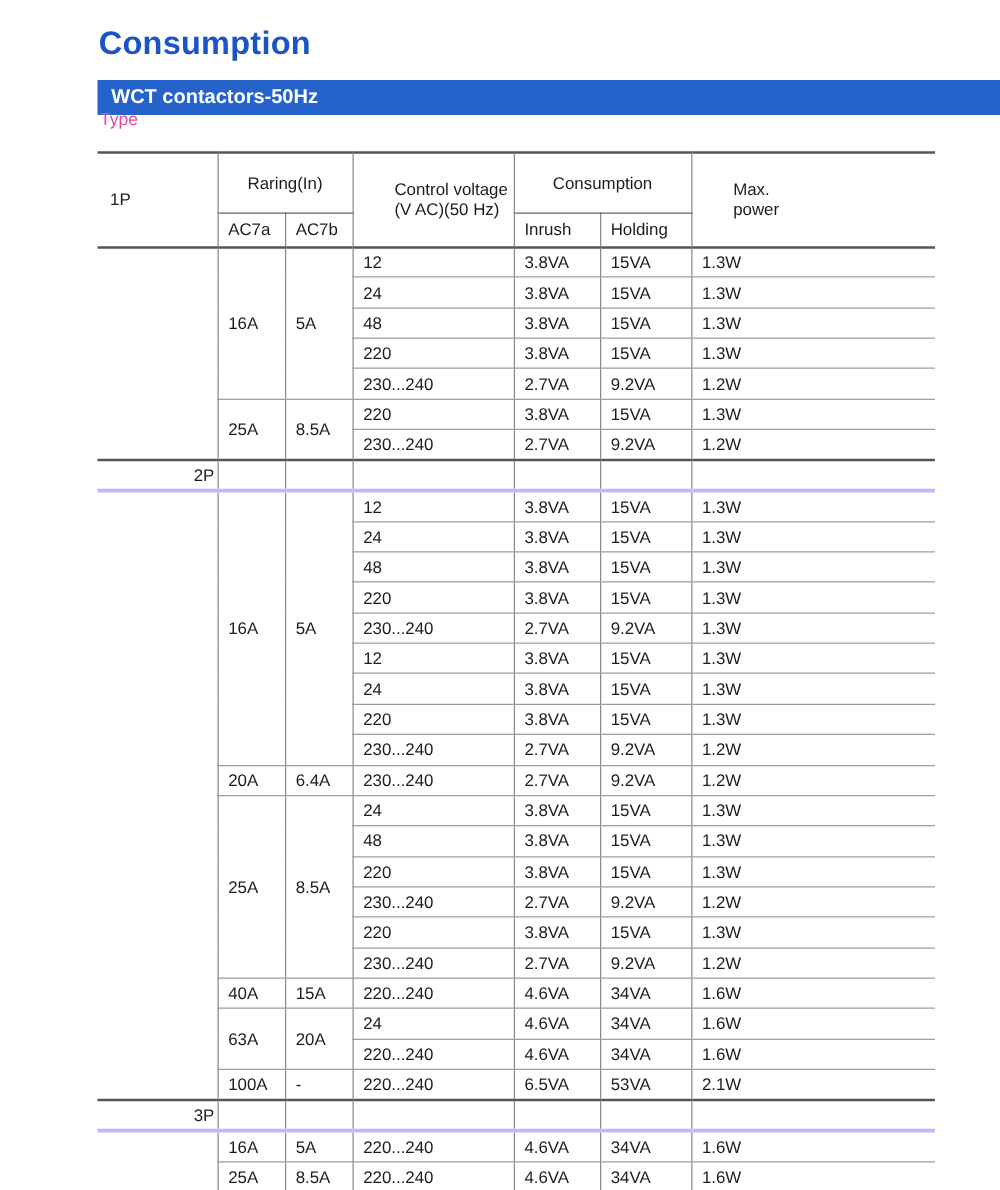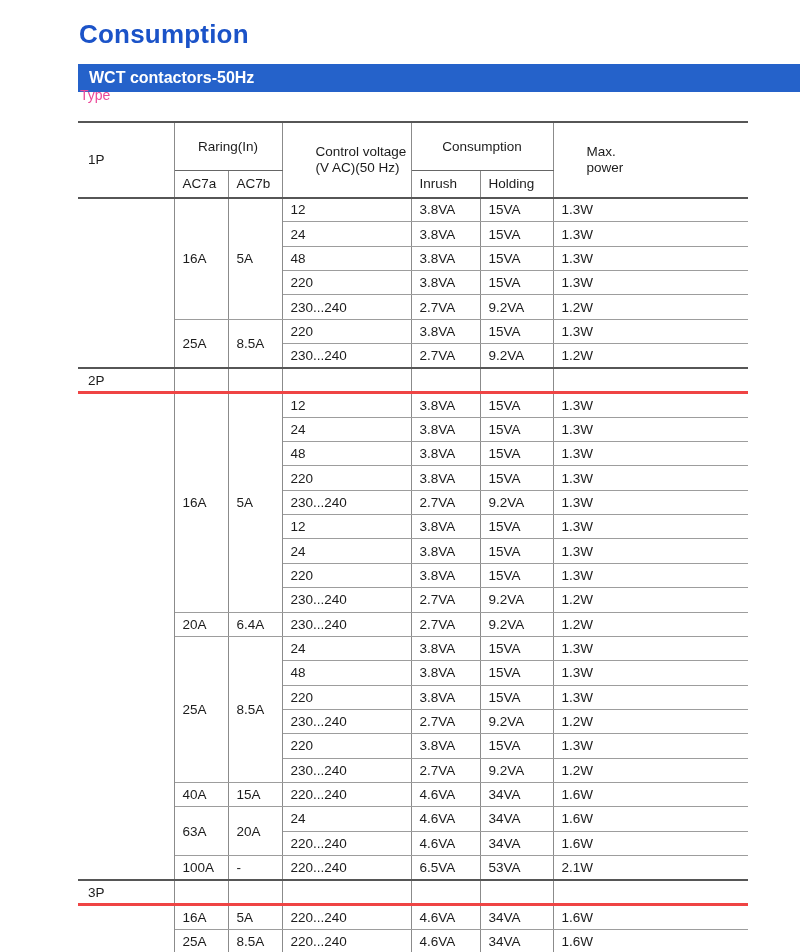--- a/index.html
+++ b/index.html
@@ -62,21 +62,21 @@
   tr.h1 { height: 27px; }
   tr.h2 { height: 27px; }
   tr.data { height: 24.35px; }
   tr.sec { height: 25px; }
   .type-col { padding-left: 10px; }
   .vline { border-right: 1px solid #8b8b8b; }
   .hline { border-bottom: 1px solid #9d9d9d; }
   .thick-top { border-top: 2px solid #565656; }
   .thick-bottom { border-bottom: 2px solid #565656; }
   .mid-bottom { border-bottom: 1px solid #666666; }
-  .sec-bottom { border-bottom: 3px solid #ef4444; }
+  .sec-bottom { border-bottom: 3px solid #c4b5fd; text-align: right; }
   .center { text-align: center; padding: 16px; }
   .twoline div { line-height: 16px; margin-left: 25px; }
 </style>
 </head>
 <body>
 
 <div class="page-title" style="color: rgb(27, 83, 200);">Consumption</div>
 
 <div class="banner" style="background: rgb(37, 98, 202); color: rgb(255, 255, 255);">
   <span>WCT contactors-50Hz</span>

